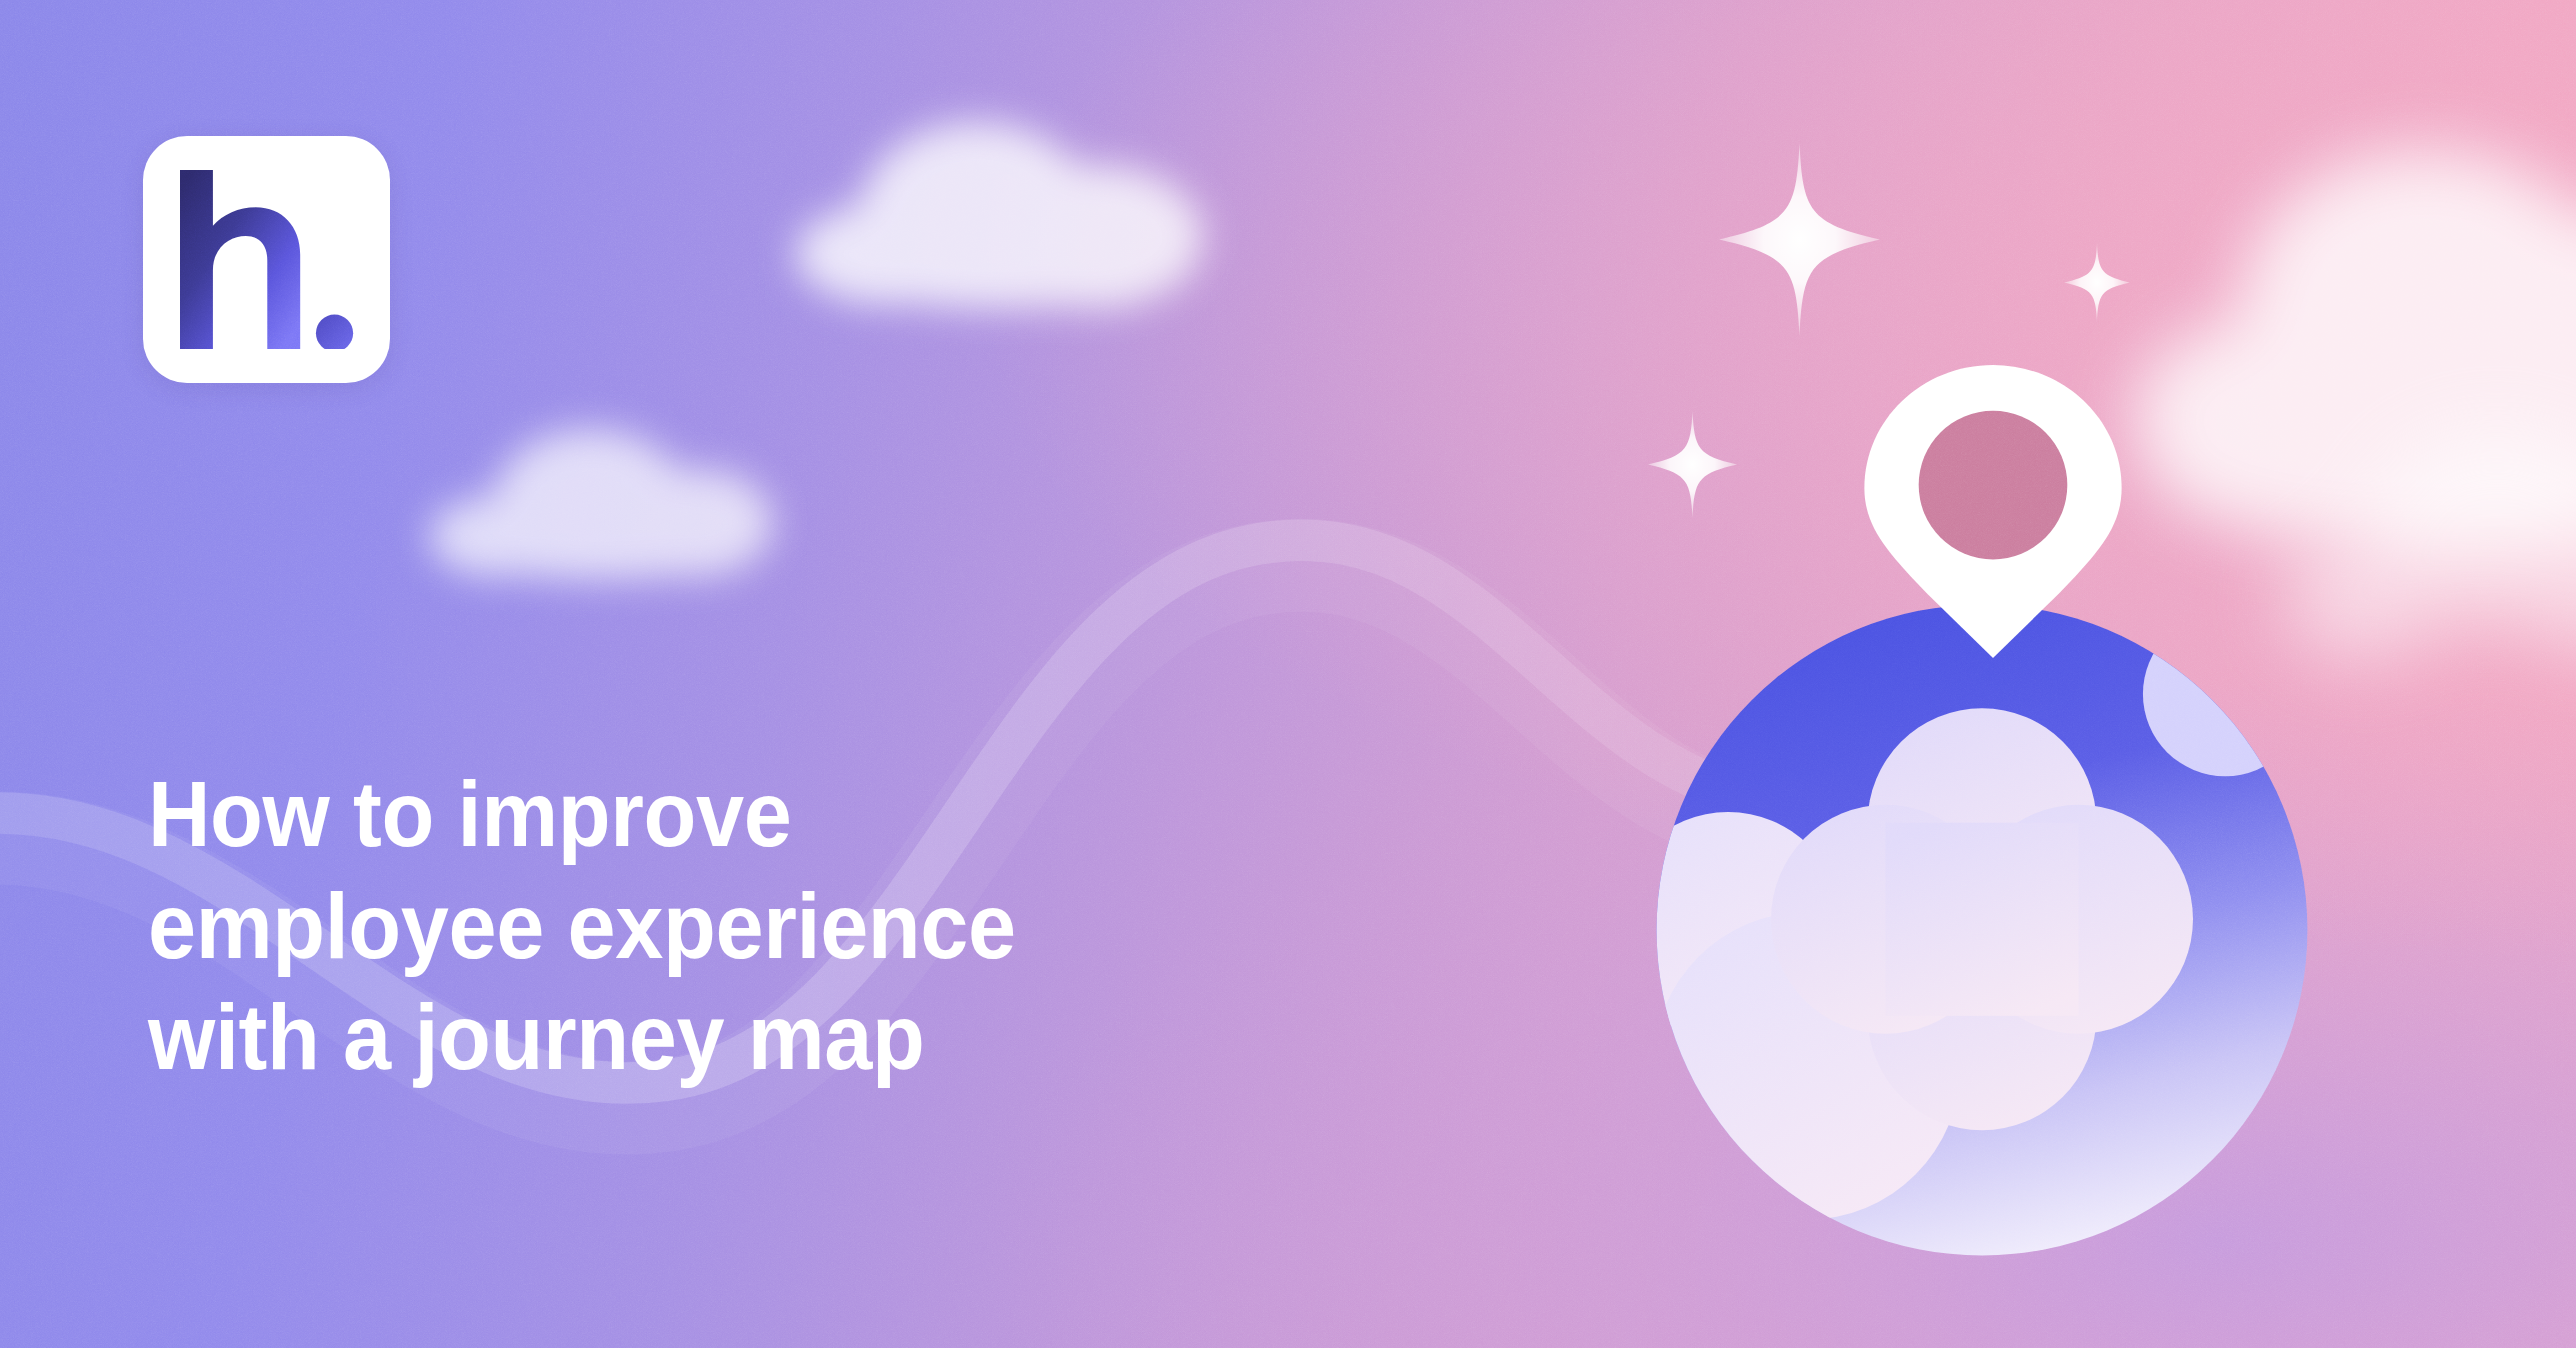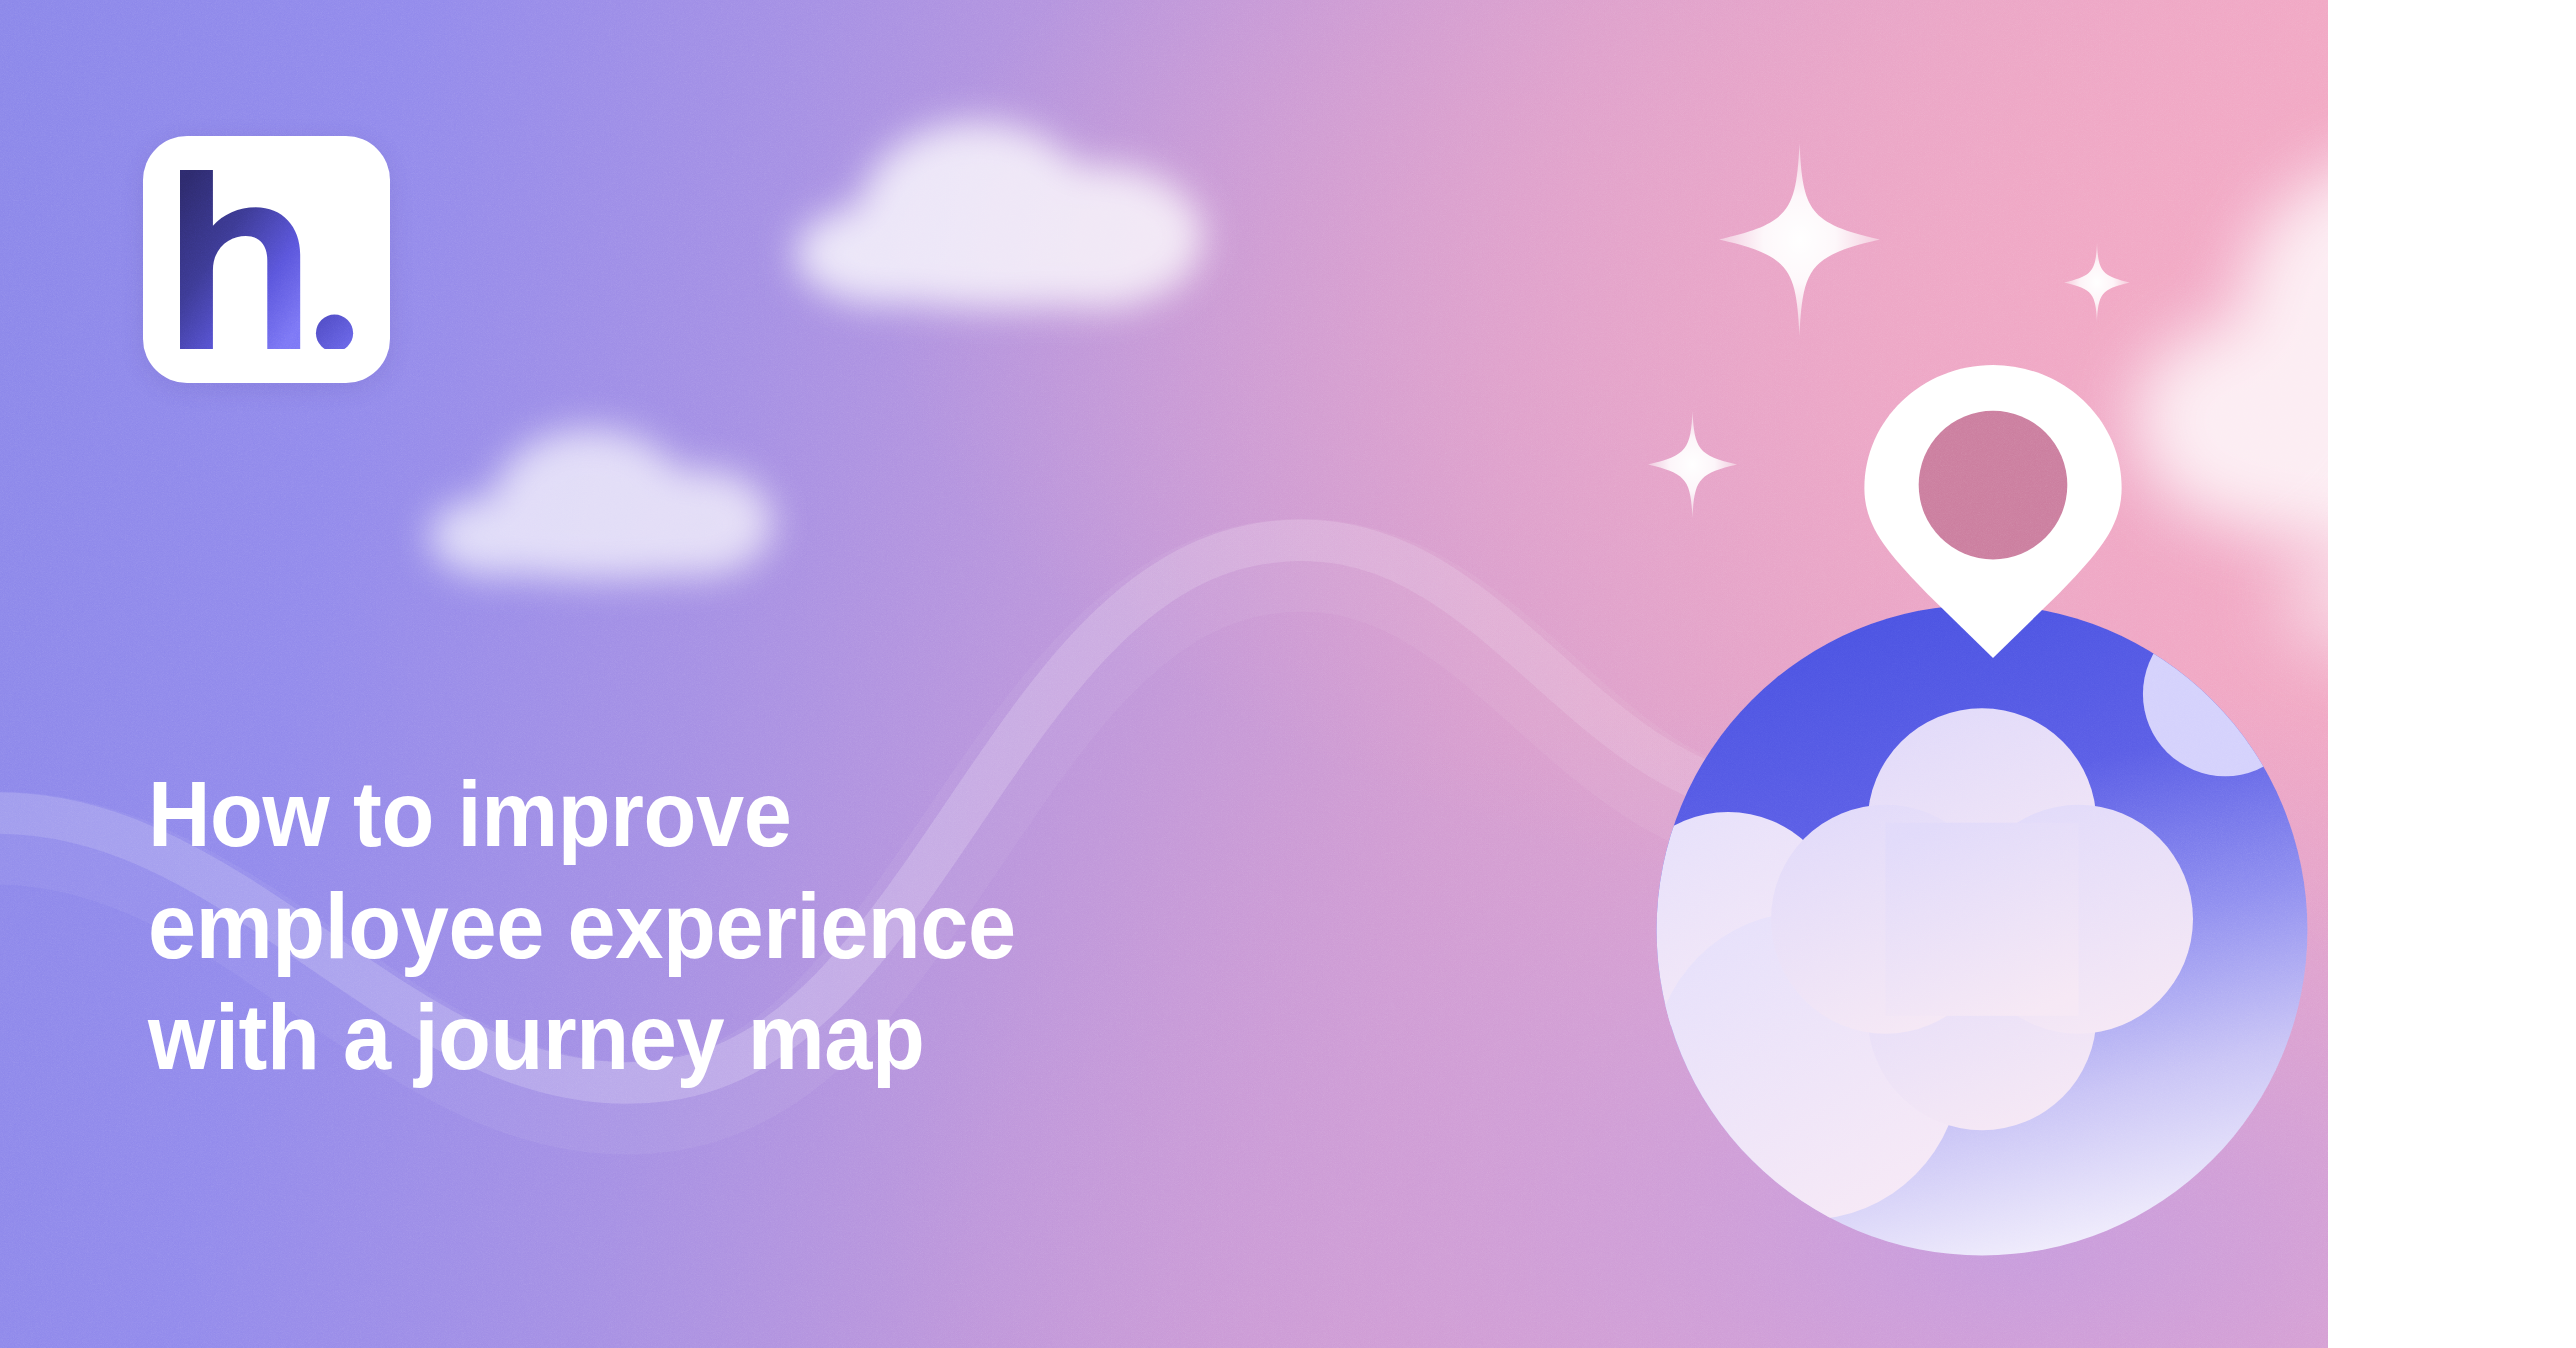--- a/index.html
+++ b/index.html
@@ -4,21 +4,21 @@
 <style>
   * { margin:0; padding:0; box-sizing:border-box; }
   html, body {
     width:2576px; height:1348px;
     overflow:hidden;
     font-family:"Liberation Sans", sans-serif;
   }
 
   #banner {
     position:relative;
-    width:2328px; height:1348px;
+    width:2576px; height:1348px;
     overflow:hidden;
     background:
       radial-gradient(120% 90% at 104% 22%, #F3A8C4 0%, rgba(243,168,196,0) 55%),
       radial-gradient(80% 70% at 86% 92%, #C79BDD 0%, rgba(199,155,221,0) 60%),
       linear-gradient(100deg,
         #8A86EA 0%,
         #9189EC 16%,
         #A58FE4 32%,
         #BF96DA 48%,
         #D49CD0 62%,

